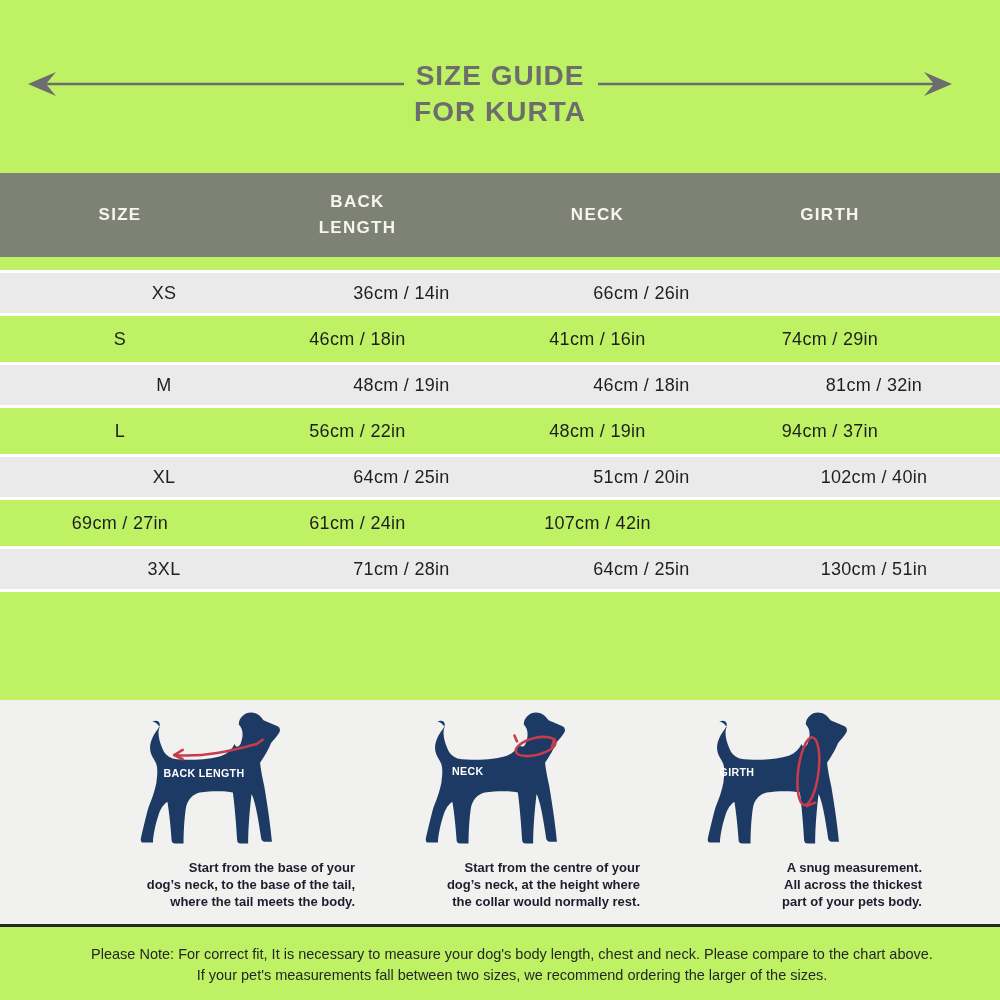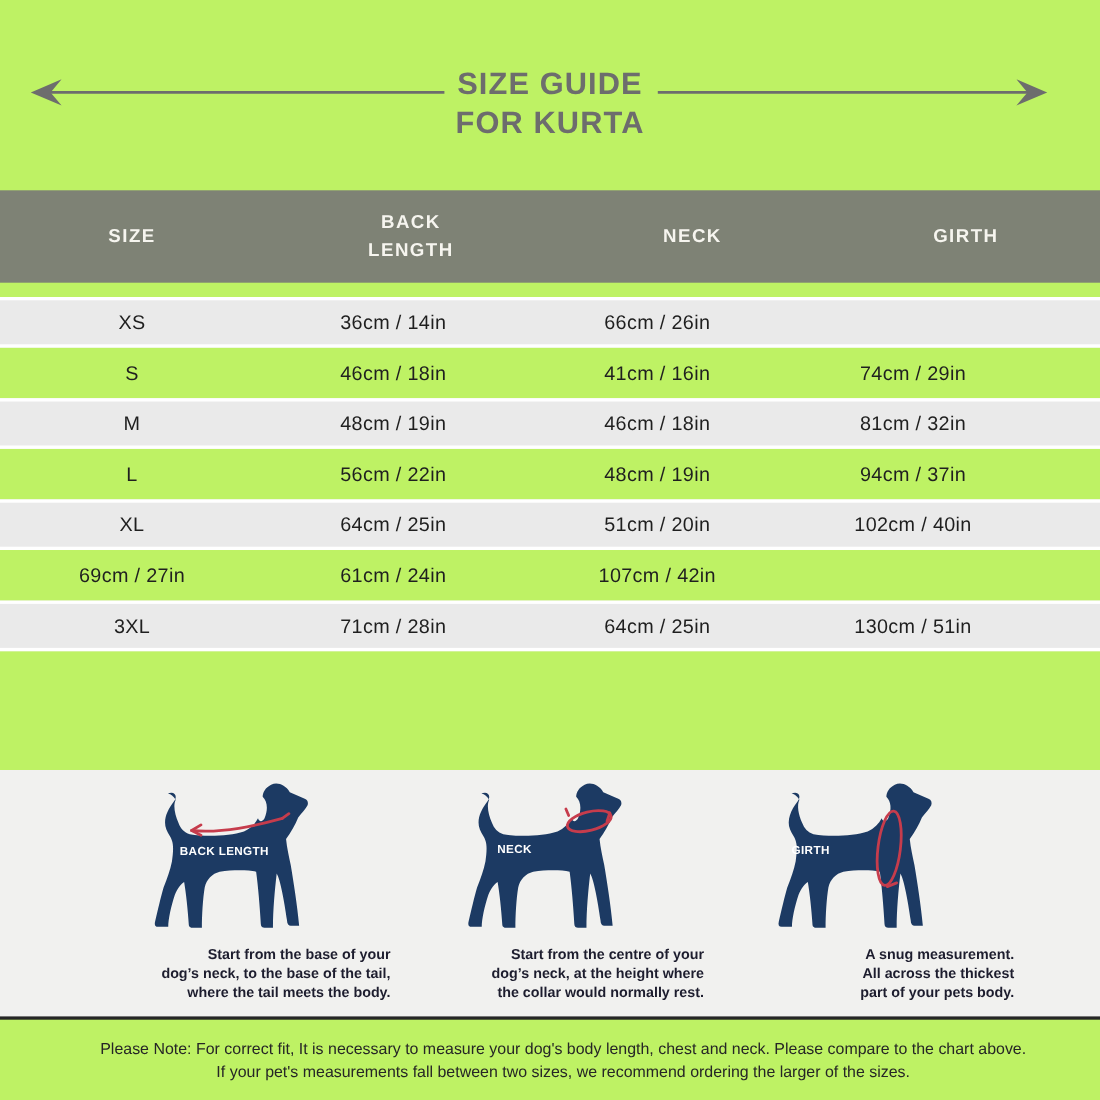--- a/index.html
+++ b/index.html
@@ -8,26 +8,26 @@
   
   .title-arrows{position:absolute;top:0;left:0;width:1000px;height:150px;}
   .title-block{position:absolute;top:58px;left:0;width:1000px;text-align:center;
     color:#6d6d6d;font-size:28px;font-weight:600;letter-spacing:1px;line-height:36px;}
 
   
   .size-table{position:absolute;top:173px;left:0;width:1000px;}
   .grid-row{display:grid;grid-template-columns:240px 235px 245px 220px;
     padding-right:60px;box-sizing:border-box;align-items:center;}
   .thead{height:84px;background:#7e8275;color:#f6f5ef;font-size:17px;
-    font-weight:600;letter-spacing:1.3px;gap:16px;}
+    font-weight:600;letter-spacing:1.3px;}
   .th{text-align:center;}
   .th-inner-narrow{max-width:112px;margin:0 auto;line-height:1.55;}
   .tbody{margin-top:13px;}
   .tr{height:46px;font-size:18px;color:#1f1f1f;letter-spacing:.3px;}
-  .tr.striped{background:#eaeaea;border-top:3px solid #ffffff;border-bottom:3px solid #ffffff;box-sizing:border-box;}
+  .tr.striped{background:#eaeaea;border-top:3px solid #ffffff;border-bottom:3px solid #ffffff;box-sizing:border-box;padding-left:44px;}
   .td{text-align:center;}
 
   
   .measure-section{position:absolute;top:700px;left:0;width:1000px;height:225px;background:#f1f1ef;}
   .measure-card{position:absolute;top:0;width:280px;text-align:center;padding-top:8px;}
   .measure-card.c1{left:75px;}
   .measure-card.c2{left:360px;}
   .measure-card.c3{left:642px;}
   .dog-svg{width:170px;height:145px;display:block;margin:0 auto;}
   .caption{margin-top:6px;font-size:13px;font-weight:700;color:#1d1d2e;

